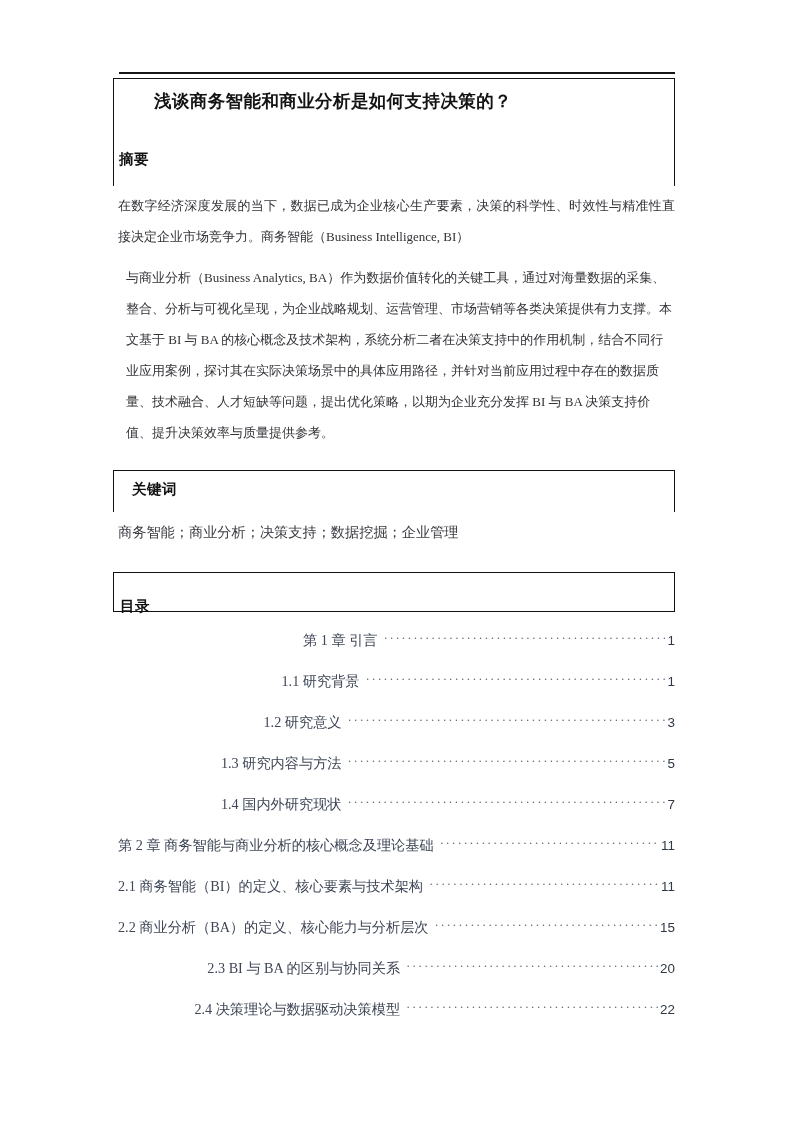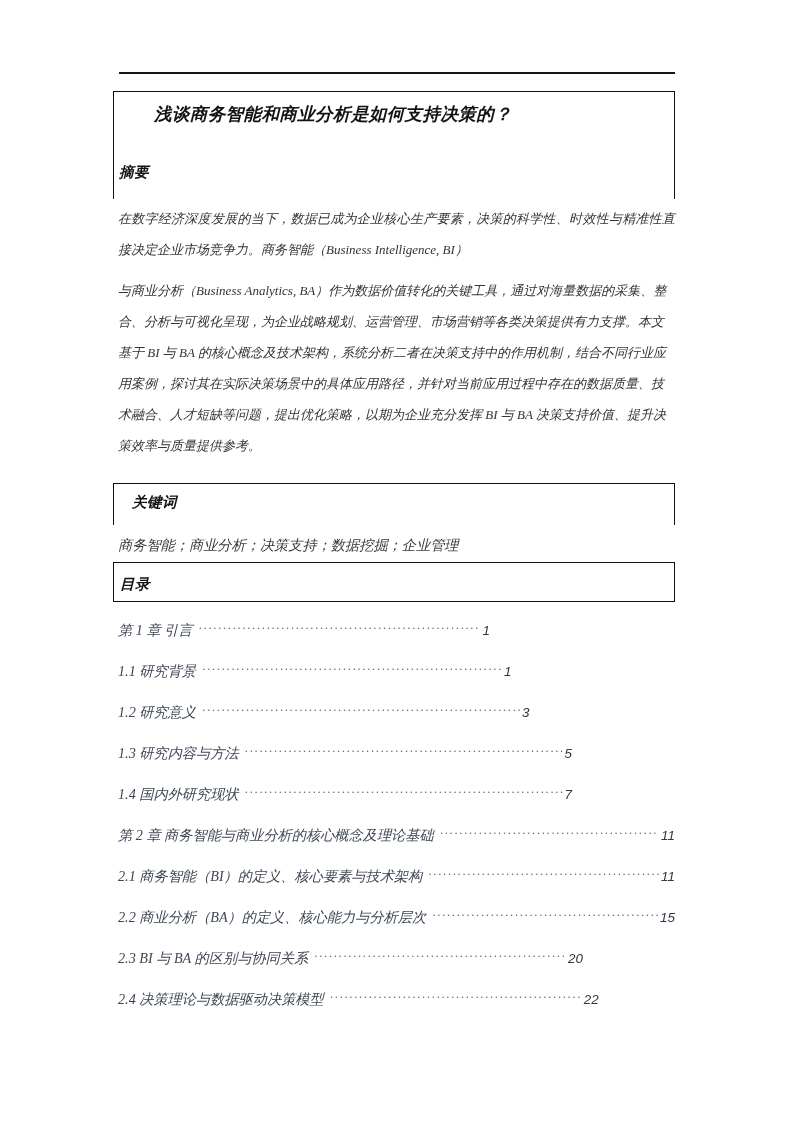--- a/index.html
+++ b/index.html
@@ -32,23 +32,22 @@
     top: 72px;
     width: 556px;
     height: 0;
     border-top: 2px solid #161616;
   }
 
   
   .content {
     position: absolute;
     left: 113px;
-    top: 91px;
+    top: 78px;
     width: 562px;
-    font-style: italic;
   }
 
   
   .title-box {
     box-sizing: border-box;
     border: 1.5px solid #111111;
     border-bottom: none;
     height: 62px;
     padding-top: 12px;
     padding-left: 40px;
@@ -98,20 +97,21 @@
   .abstract-para {
     font-size: 13px;
     color: #333338;
     line-height: 31px;
     text-align: justify;
     text-justify: inter-ideograph;
     margin: 0;
   }
   .abstract-para + .abstract-para {
     margin-top: 10px;
+    margin-left: 8px;
   }
   .abstract-para.last {
     text-align: left;
   }
 
   
   .kw-box {
     box-sizing: border-box;
     margin-top: 22px;
     border: 1.5px solid #111111;
@@ -131,24 +131,24 @@
     padding-left: 5px;
     margin-top: 8px;
     font-size: 14.2px;
     color: #3a3a42;
     line-height: 24px;
   }
 
   
   .toc-box {
     box-sizing: border-box;
-    margin-top: 5px;
+    margin-top: 28px;
     border: 1.5px solid #111111;
     height: 40px;
-    padding-top: 12px;
+    padding-top: 24px;
     padding-left: 6px;
   }
   .toc-heading {
     font-family: "Liberation Sans", "DejaVu Sans", sans-serif;
     font-weight: bold;
     font-size: 14.5px;
     color: #121212;
     letter-spacing: 0.5px;
   }
 
@@ -158,20 +158,21 @@
     padding-left: 5px;
   }
   .toc-entry {
     display: flex;
     align-items: baseline;
     font-size: 14.2px;
     color: #3e4656;
     line-height: 21px;
     margin-bottom: 20px;
     white-space: nowrap;
+    justify-content: flex-end;
   }
   .toc-entry:last-child { margin-bottom: 0; }
 
   .toc-label {
     flex: 0 0 auto;
   }
   .toc-dots {
     flex: 1 1 auto;
     overflow: hidden;
     margin: 0 2px 0 6px;

